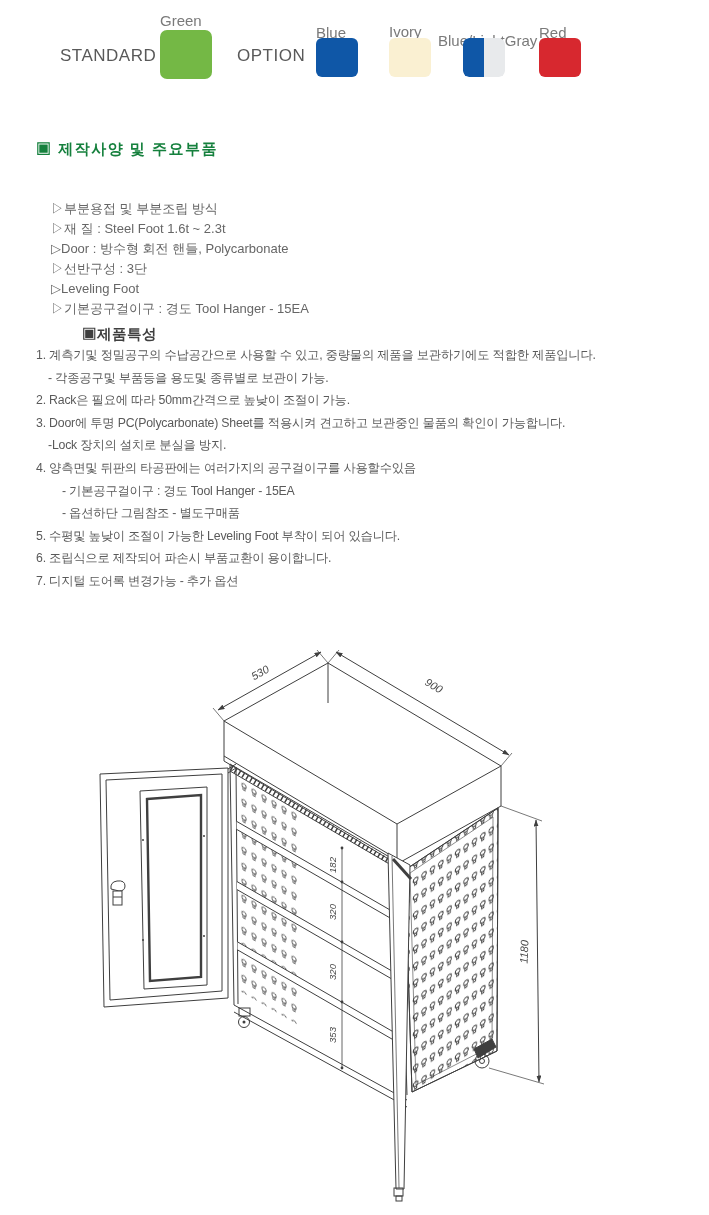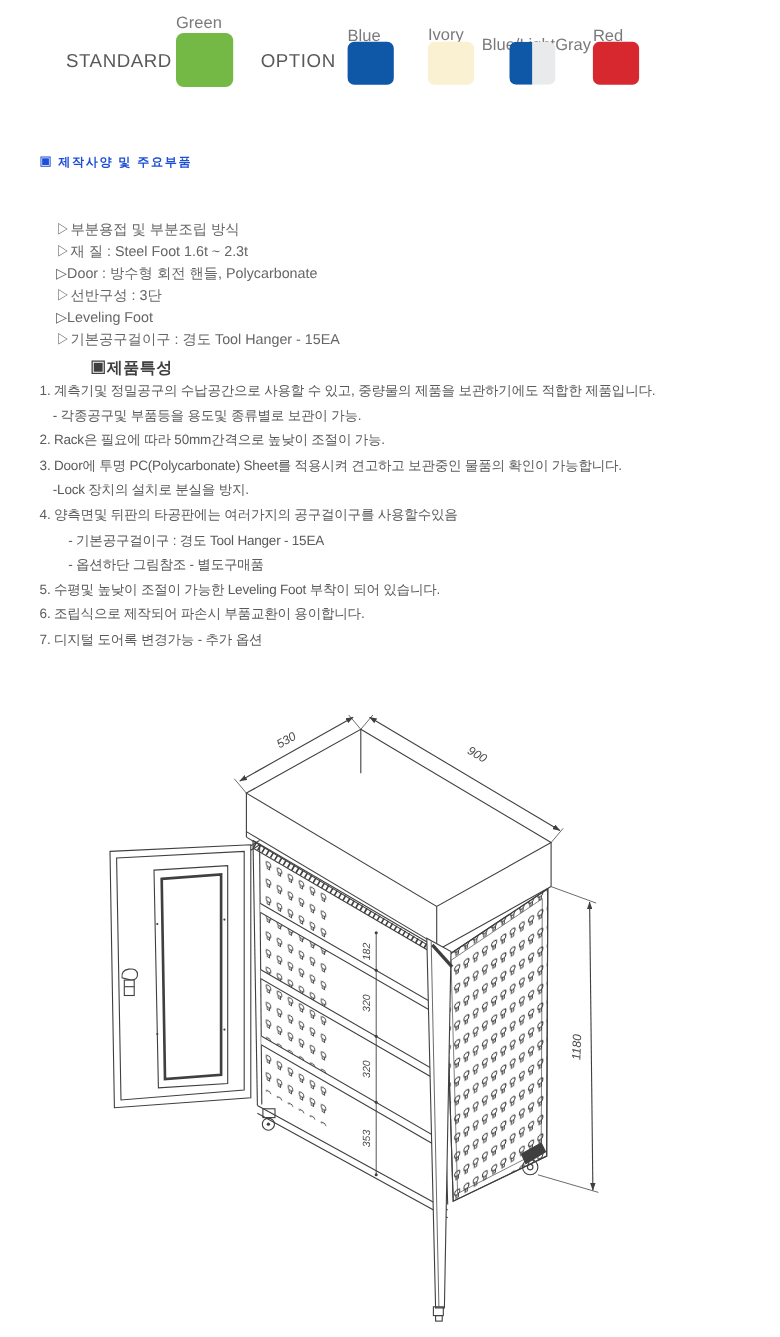--- a/index.html
+++ b/index.html
@@ -7,21 +7,21 @@
         font-family:"Liberation Sans",sans-serif;color:#555;}
   .abs{position:absolute;}
   
   .grp-label{font-size:17px;color:#595959;letter-spacing:.5px;white-space:nowrap;}
   .swatch{position:absolute;border-radius:7px;}
   .swatch-label{position:absolute;font-size:15px;color:#7a7a7a;text-align:left;white-space:nowrap;}
   .half{position:absolute;top:0;height:100%;width:50%;}
   .half.l{left:0;border-radius:6px 0 0 6px;}
   .half.r{right:0;border-radius:0 6px 6px 0;}
   
-  .spec-head{font-size:11px;font-weight:bold;color:#1d4ed8;letter-spacing:1.5px;white-space:nowrap;}
+  .spec-head{font-size:15px;font-weight:bold;color:#15803d;letter-spacing:1.5px;white-space:nowrap;}
   .spec-line{font-size:13px;color:#666;line-height:20px;white-space:nowrap;}
   
   .feat-head{font-size:14.5px;font-weight:bold;color:#3f3f3f;letter-spacing:.5px;white-space:nowrap;margin-left:48px;}
   .feat-line{font-size:12.3px;color:#5a5a5a;line-height:22.6px;white-space:nowrap;letter-spacing:-.2px;}
   .feat-line.sub{padding-left:12px;}
   .feat-line.sub2{padding-left:26px;}
   
   svg{display:block;}
   svg text{font-family:"Liberation Sans",sans-serif;font-style:italic;fill:#4a4a4a;}
 </style>

